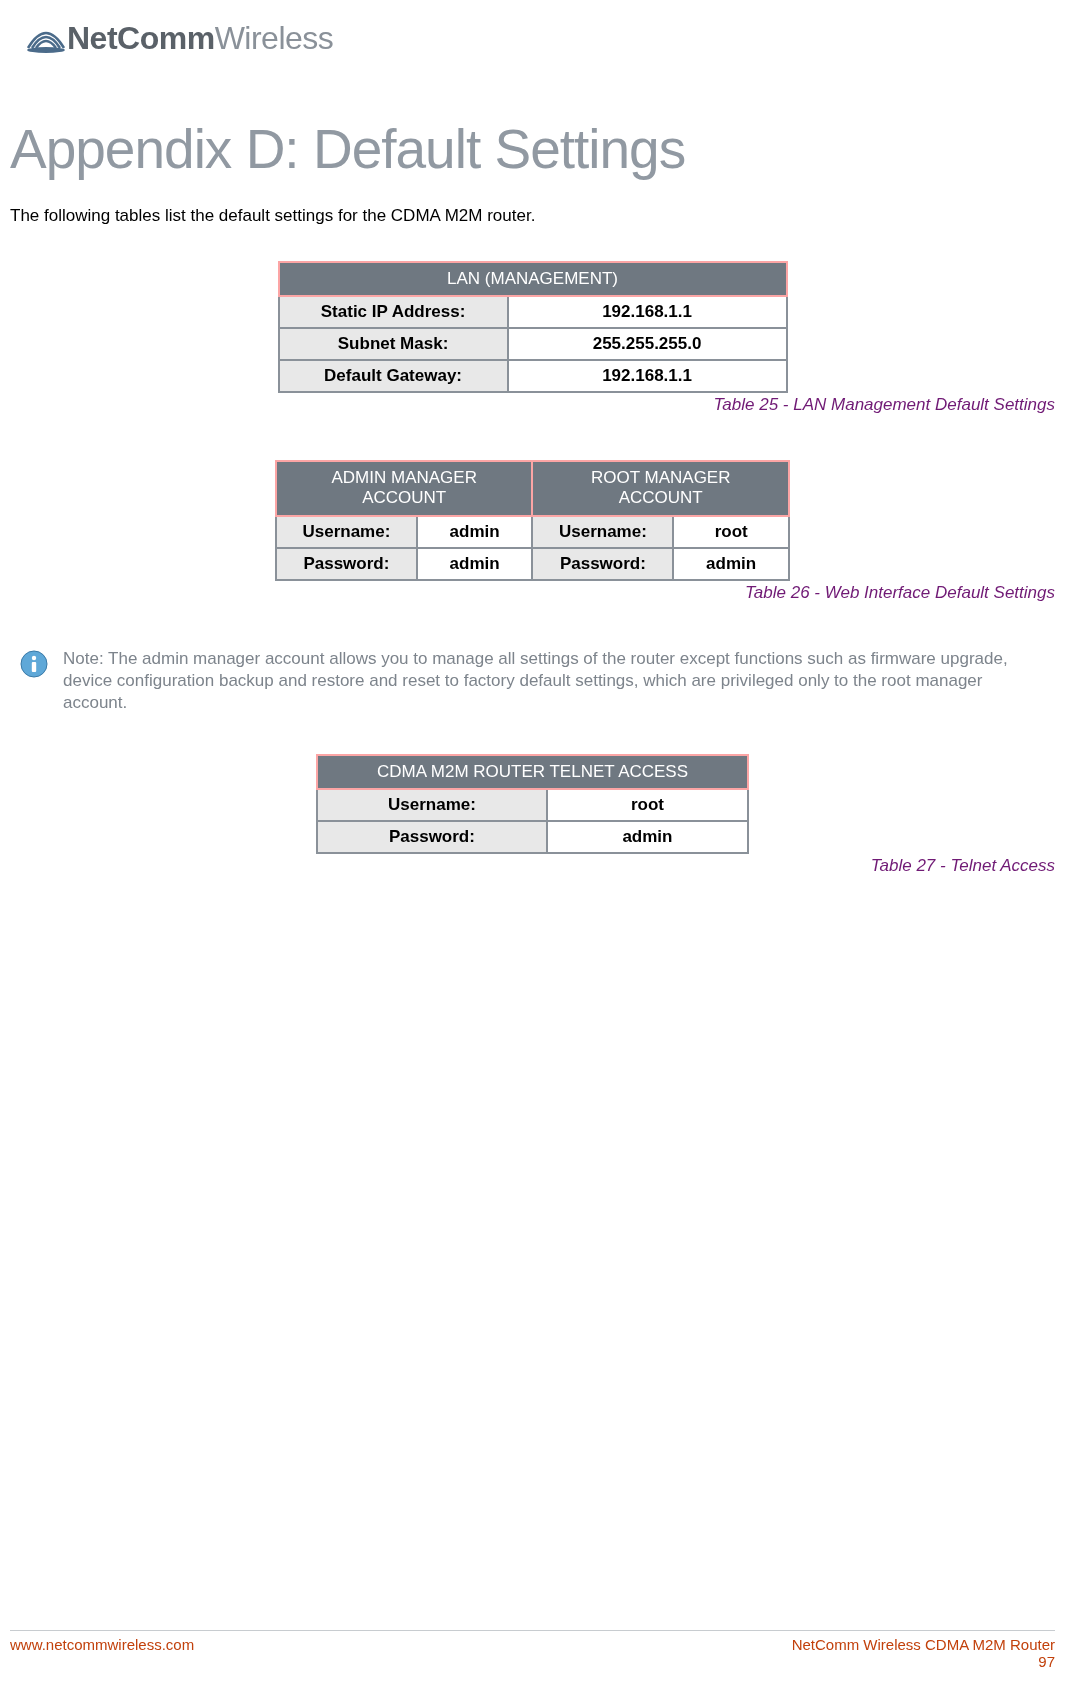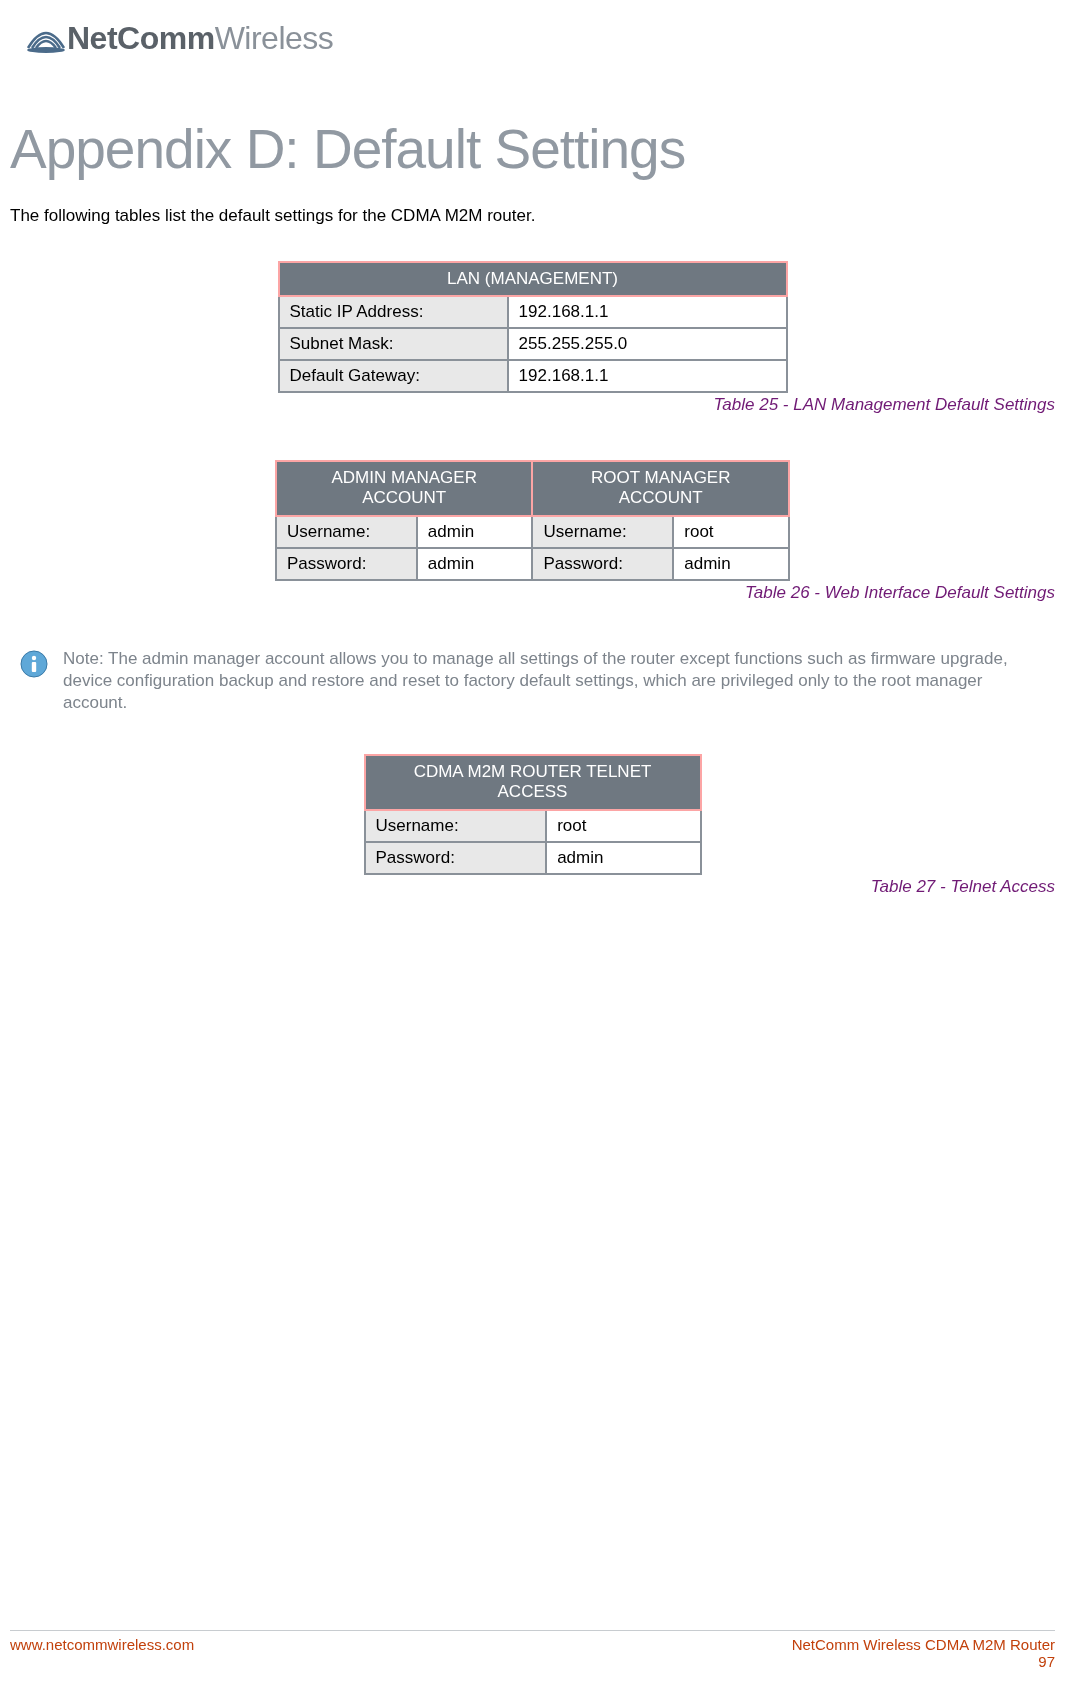--- a/index.html
+++ b/index.html
@@ -52,21 +52,22 @@
       background: #6f7881;
       color: #fff;
       font-weight: 400;
       padding: 6px 10px;
       border: 2px solid #fca5a5;
       text-align: center;
     }
     td {
       border: 2px solid #8a9199;
       padding: 5px 10px;
-      text-align: left;
+      text-align: center;
+      font-weight: bold;
     }
     td.label { background: #e8e8e8; }
     td.value { background: #fff; }
     .caption {
       font-size: 17px;
       font-style: italic;
       color: #701a75;
       margin-top: 2px;
       text-align: right;
     }
@@ -88,21 +89,21 @@
     }
     .info-icon {
       flex-shrink: 0;
       margin-top: 2px;
     }
     .note-text {
       font-size: 17px;
       color: #7d848c;
       line-height: 1.3;
     }
-    .table-telnet { width: 338px; }
+    .table-telnet { width: 433px; }
     .table-telnet th { padding: 6px 40px; line-height: 1.2; }
     .table-telnet td.label { width: 200px; }
     .table-telnet td.value { width: 175px; }
     .footer {
       position: absolute;
       bottom: 15px;
       left: 10px;
       right: 10px;
       border-top: 1px solid #c8ccd0;
       padding-top: 5px;

